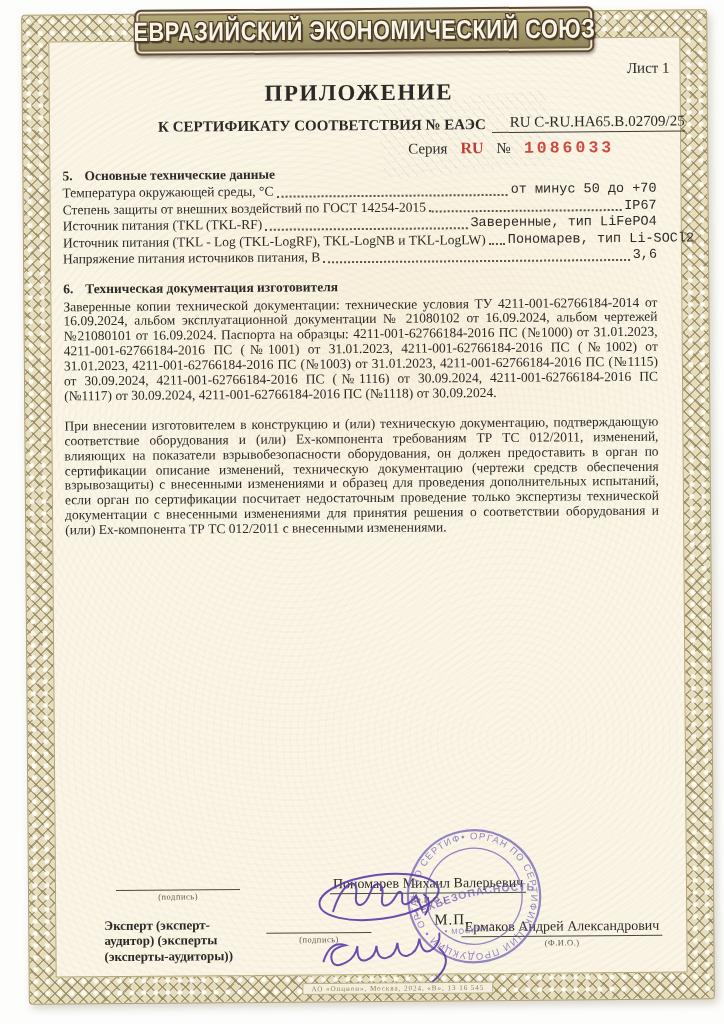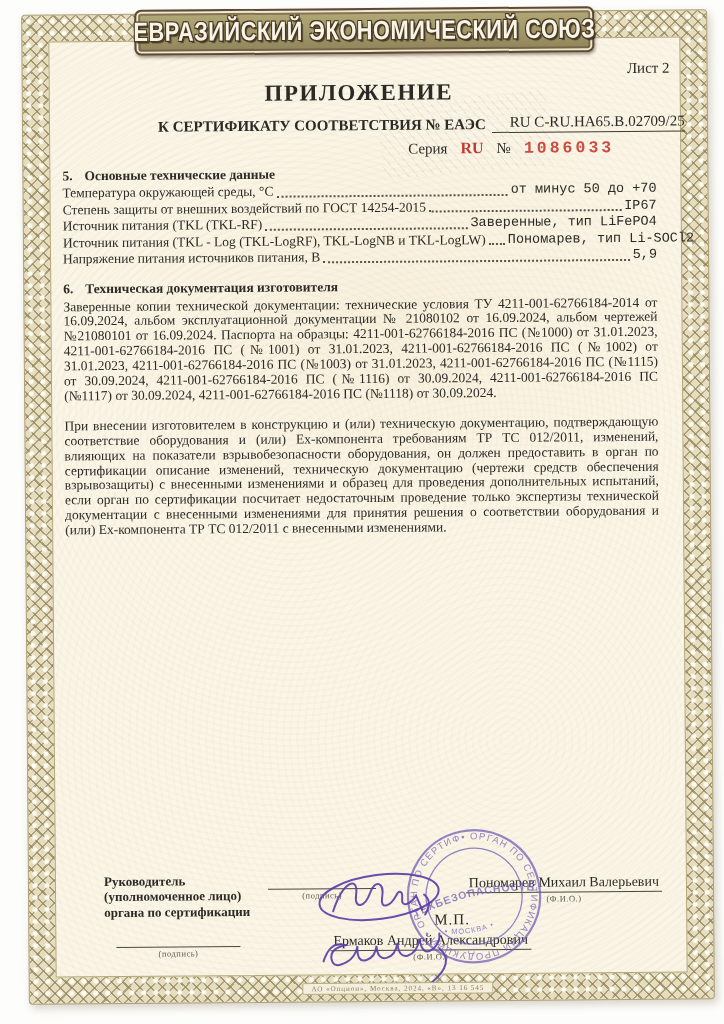--- a/index.html
+++ b/index.html
@@ -101,21 +101,21 @@
 <body>
 
 <div class="sheet">
 
   <div class="banner">
     <span class="banner-text">ЕВРАЗИЙСКИЙ ЭКОНОМИЧЕСКИЙ СОЮЗ</span>
   </div>
 
   <div class="paper">
     <div class="hatch"></div>
-    <div class="sheet-num">Лист 2</div>
+    <div class="sheet-num">Лист 1</div>
 
     <h1 class="doc-title">ПРИЛОЖЕНИЕ</h1>
 
     <div class="subtitle-row">
       <span class="subtitle">К СЕРТИФИКАТУ СООТВЕТСТВИЯ № ЕАЭС</span>
       <span class="cert-no">RU C-RU.HA65.B.02709/25</span>
     </div>
 
     <div class="series-row">
       <span>Серия</span>
@@ -145,46 +145,46 @@
       <span class="val">Заверенные, тип LiFePO4</span>
     </div>
     <div class="spec">
       <span class="lbl">Источник питания (TKL - Log (TKL-LogRF), TKL-LogNB и TKL-LogLW)</span>
       <span class="dots"></span>
       <span class="val">Пономарев, тип Li-SOCl2</span>
     </div>
     <div class="spec">
       <span class="lbl">Напряжение питания источников питания, В</span>
       <span class="dots"></span>
-      <span class="val">5,9</span>
+      <span class="val">3,6</span>
     </div>
 
     <div class="sec-head" style="margin-top:13px;">
       <span class="no">6.</span>
       <span>Техническая документация изготовителя</span>
     </div>
     <p class="body-par">Заверенные копии технической документации: технические условия ТУ 4211-001-62766184-2014 от 16.09.2024, альбом эксплуатационной документации № 21080102 от 16.09.2024, альбом чертежей №21080101 от 16.09.2024. Паспорта на образцы: 4211-001-62766184-2016 ПС (№1000) от 31.01.2023, 4211-001-62766184-2016 ПС (№1001) от 31.01.2023, 4211-001-62766184-2016 ПС (№1002) от 31.01.2023, 4211-001-62766184-2016 ПС (№1003) от 31.01.2023, 4211-001-62766184-2016 ПС (№1115) от 30.09.2024, 4211-001-62766184-2016 ПС (№1116) от 30.09.2024, 4211-001-62766184-2016 ПС (№1117) от 30.09.2024, 4211-001-62766184-2016 ПС (№1118) от 30.09.2024.</p>
 
     <p class="body-par notice">При внесении изготовителем в конструкцию и (или) техническую документацию, подтверждающую соответствие оборудования и (или) Ех-компонента требованиям ТР ТС 012/2011, изменений, влияющих на показатели взрывобезопасности оборудования, он должен предоставить в орган по сертификации описание изменений, техническую документацию (чертежи средств обеспечения взрывозащиты) с внесенными изменениями и образец для проведения дополнительных испытаний, если орган по сертификации посчитает недостаточным проведение только экспертизы технической документации с внесенными изменениями для принятия решения о соответствии оборудования и (или) Ех-компонента ТР ТС 012/2011 с внесенными изменениями.</p>
 
     <div class="spacer"></div>
 
     <div class="sig-block">
       <div class="sig-row">
-        <div class="sig-role">Руководитель (уполномоченное лицо) органа по сертификации</div>
         <div class="sig-line">
           <div class="line"></div>
           <div class="cap">(подпись)</div>
         </div>
         <div class="sig-name">
           <div class="nm">Пономарев Михаил Валерьевич</div>
           <div class="cap">(Ф.И.О.)</div>
         </div>
       </div>
       <div class="sig-row">
+        <div class="sig-role">Эксперт (эксперт-аудитор) (эксперты (эксперты-аудиторы))</div>
         <div class="sig-line">
           <div class="line"></div>
           <div class="cap">(подпись)</div>
         </div>
         <div class="sig-name">
           <div class="nm">Ермаков Андрей Александрович</div>
           <div class="cap">(Ф.И.О.)</div>
         </div>
       </div>
       <div class="mp">М.П.</div>

